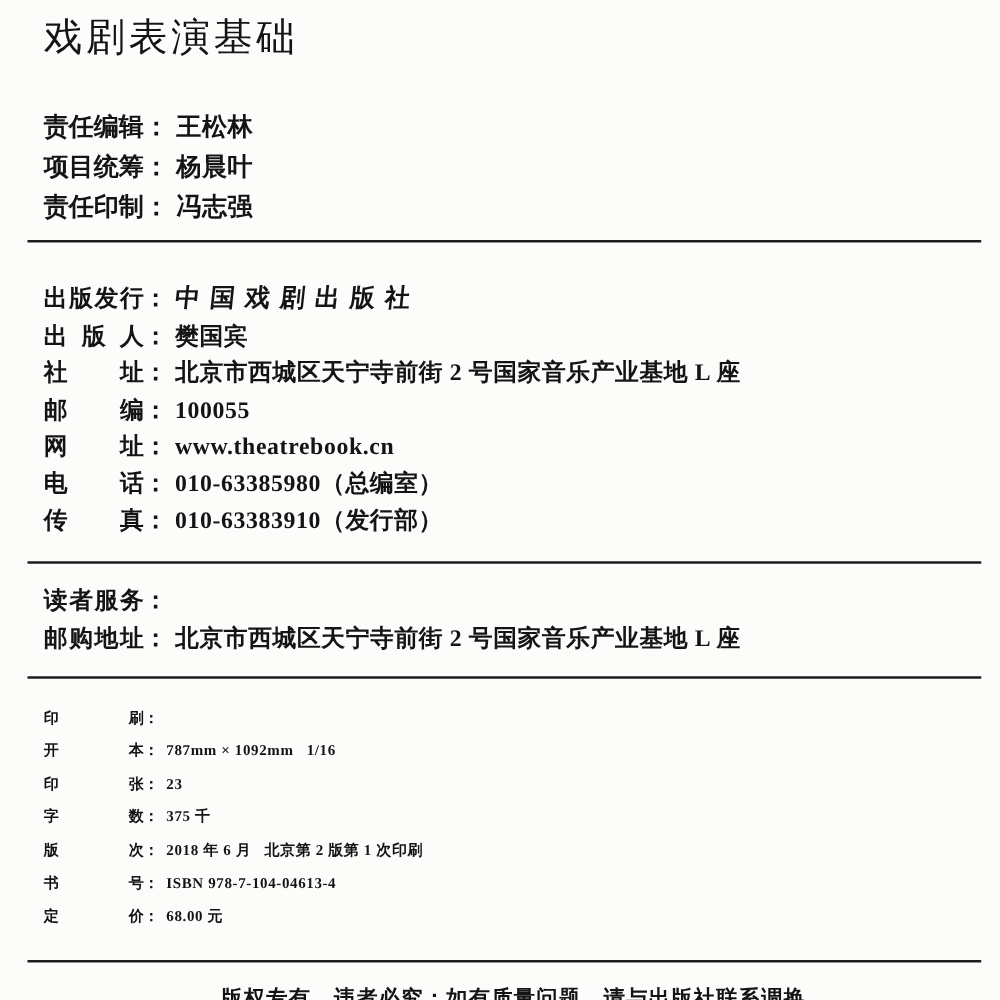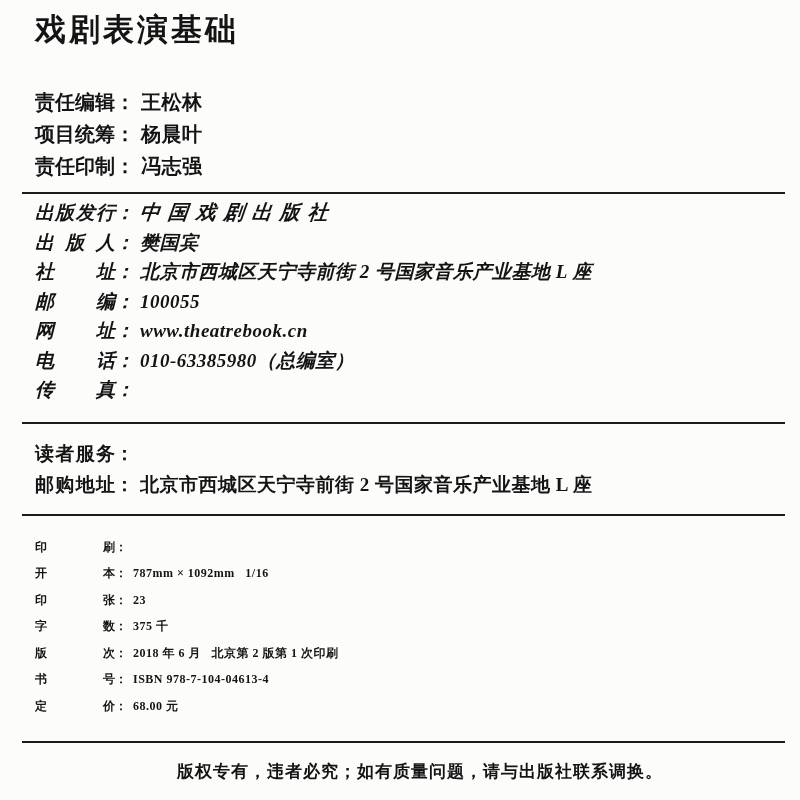--- a/index.html
+++ b/index.html
@@ -17,36 +17,36 @@
   }
   .page {
     position: relative;
     width: 800px;
     height: 800px;
   }
   .title {
     margin: 12px 0 0 35px;
     font-family: "Liberation Serif", "DejaVu Serif", serif;
     font-size: 31px;
-    font-weight: 700;
+    font-weight: 400;
     letter-spacing: 3px;
     line-height: 36px;
   }
   .block {
     margin-left: 35px;
     margin-right: 20px;
   }
   .row {
     display: flex;
     align-items: baseline;
     font-weight: 700;
   }
   .staff-block  { margin-top: 38px; }
   .staff-block .row  { line-height: 32px; font-size: 20px; }
-  .pub-block    { margin-top: 4px; font-style: italic; }
+  .pub-block    { margin-top: 30px; }
   .pub-block .row    { line-height: 29.5px; font-size: 19px; }
   .reader-block { margin-top: 14px; }
   .reader-block .row { line-height: 31px; font-size: 19px; }
   .print-block  { margin-top: 18px; }
   .print-block .row  { line-height: 26.5px; font-size: 12px; }
   .label {
     display: inline-block;
     width: 80px;
     text-align: justify;
     text-align-last: justify;
@@ -142,20 +142,21 @@
         <span class="value">www.theatrebook.cn</span>
     </div>
     <div class="row">
       <span class="label">电话</span>
         <span class="colon">：</span>
         <span class="value">010-63385980（总编室）</span>
     </div>
     <div class="row">
       <span class="label">传真</span>
         <span class="colon">：</span>
+        <span class="value">010-63383910（发行部）</span>
     </div>
   </div>
 
   <div class="rule rule-2"></div>
 
   <div class="block reader-block">
     <div class="row">
       <span class="label">读者服务</span>
         <span class="colon">：</span>
     </div>

